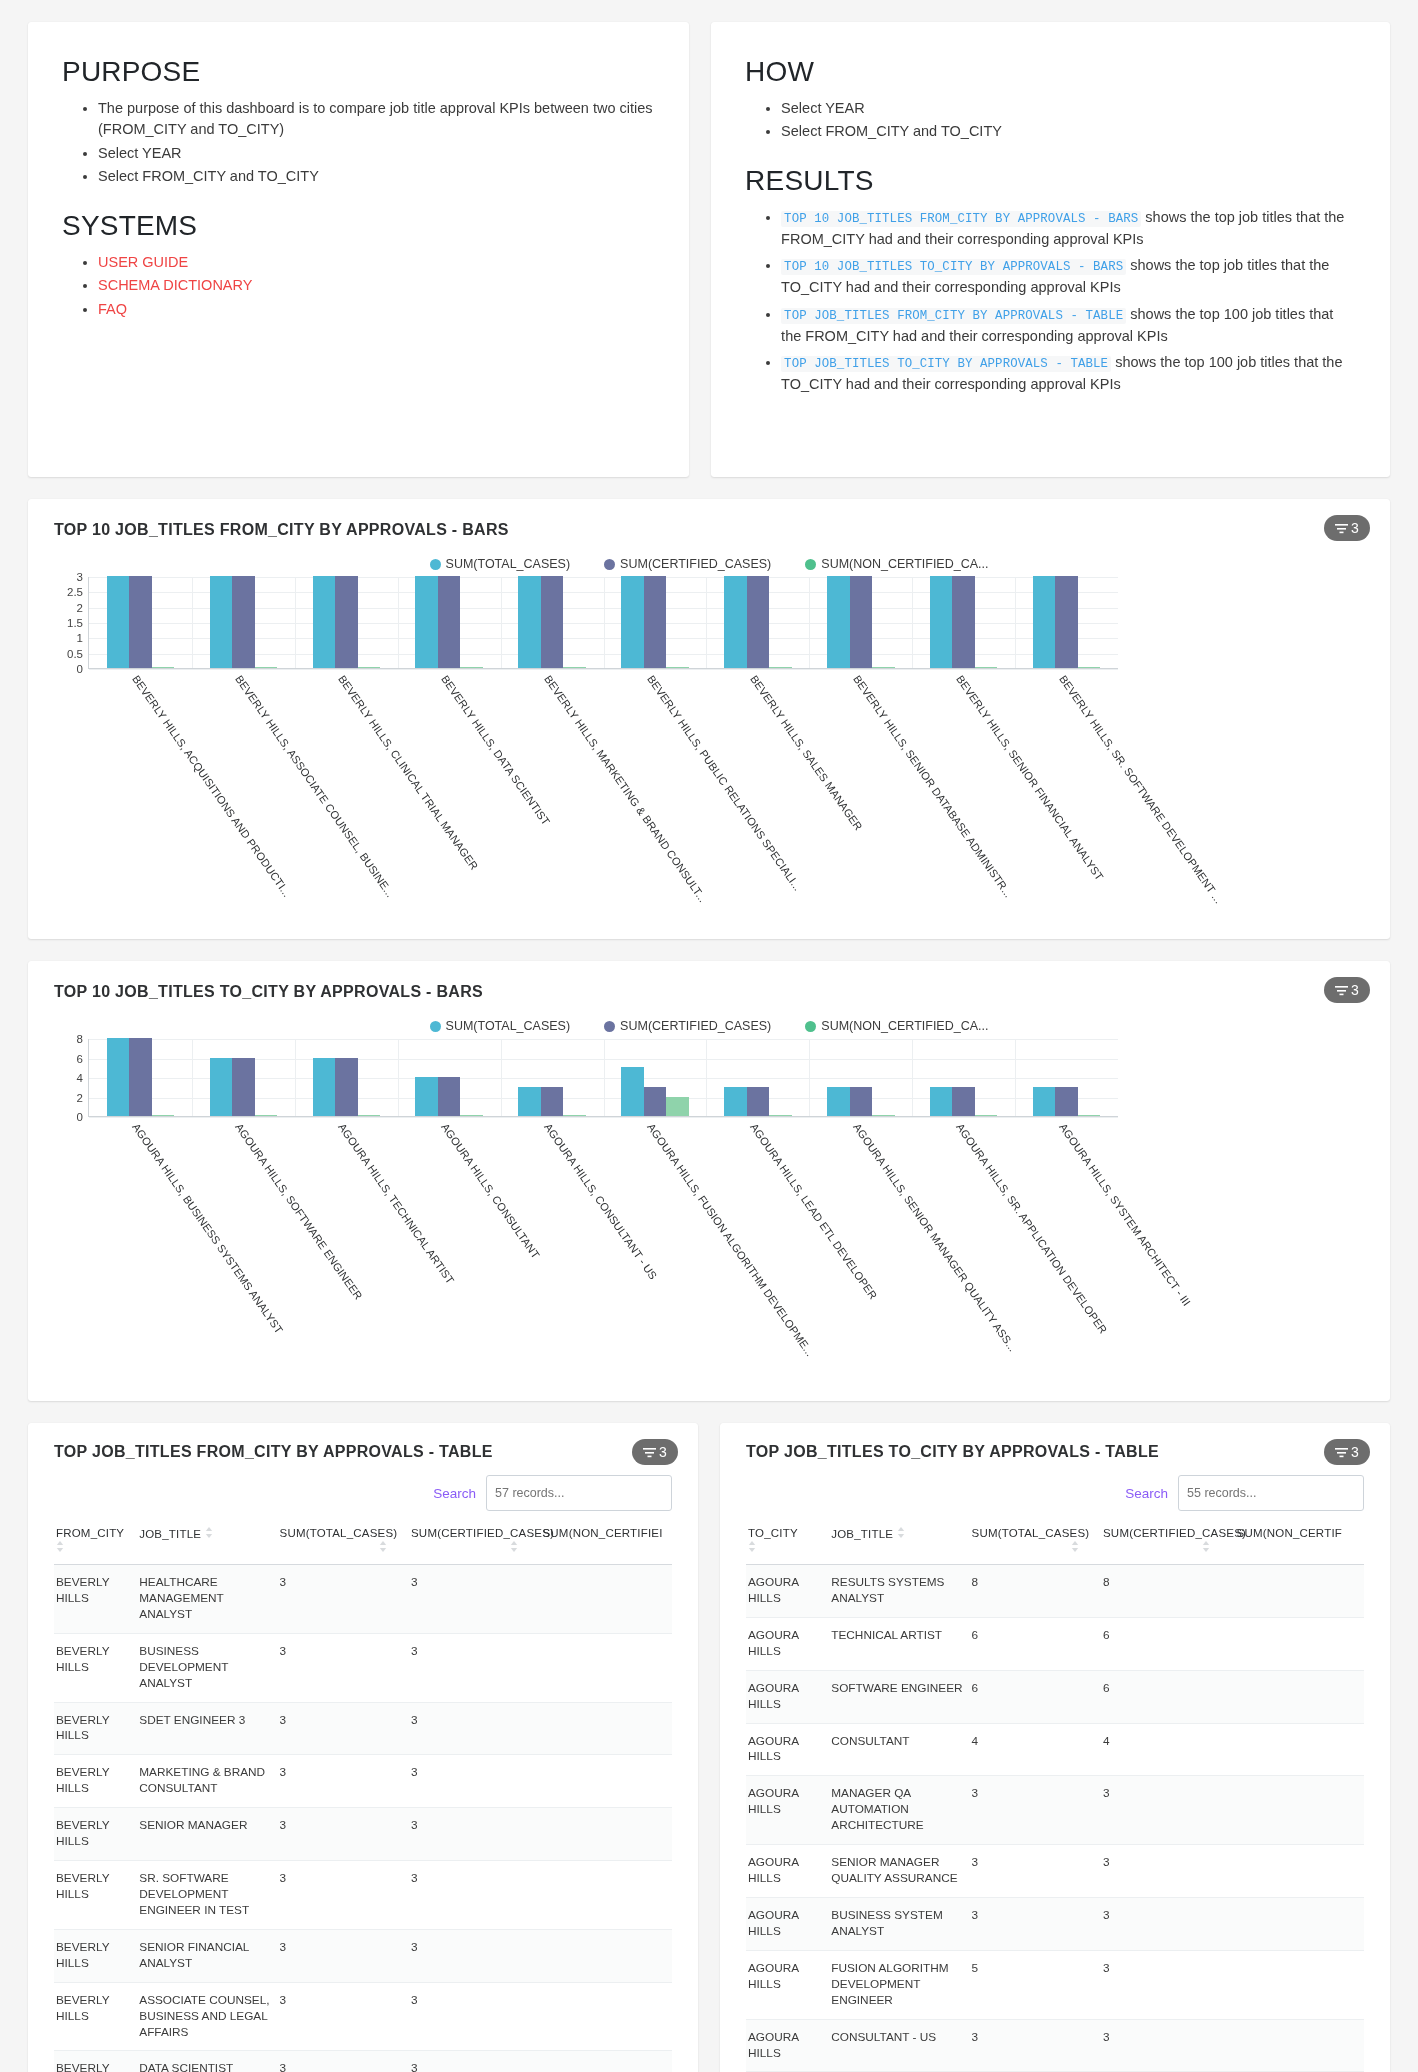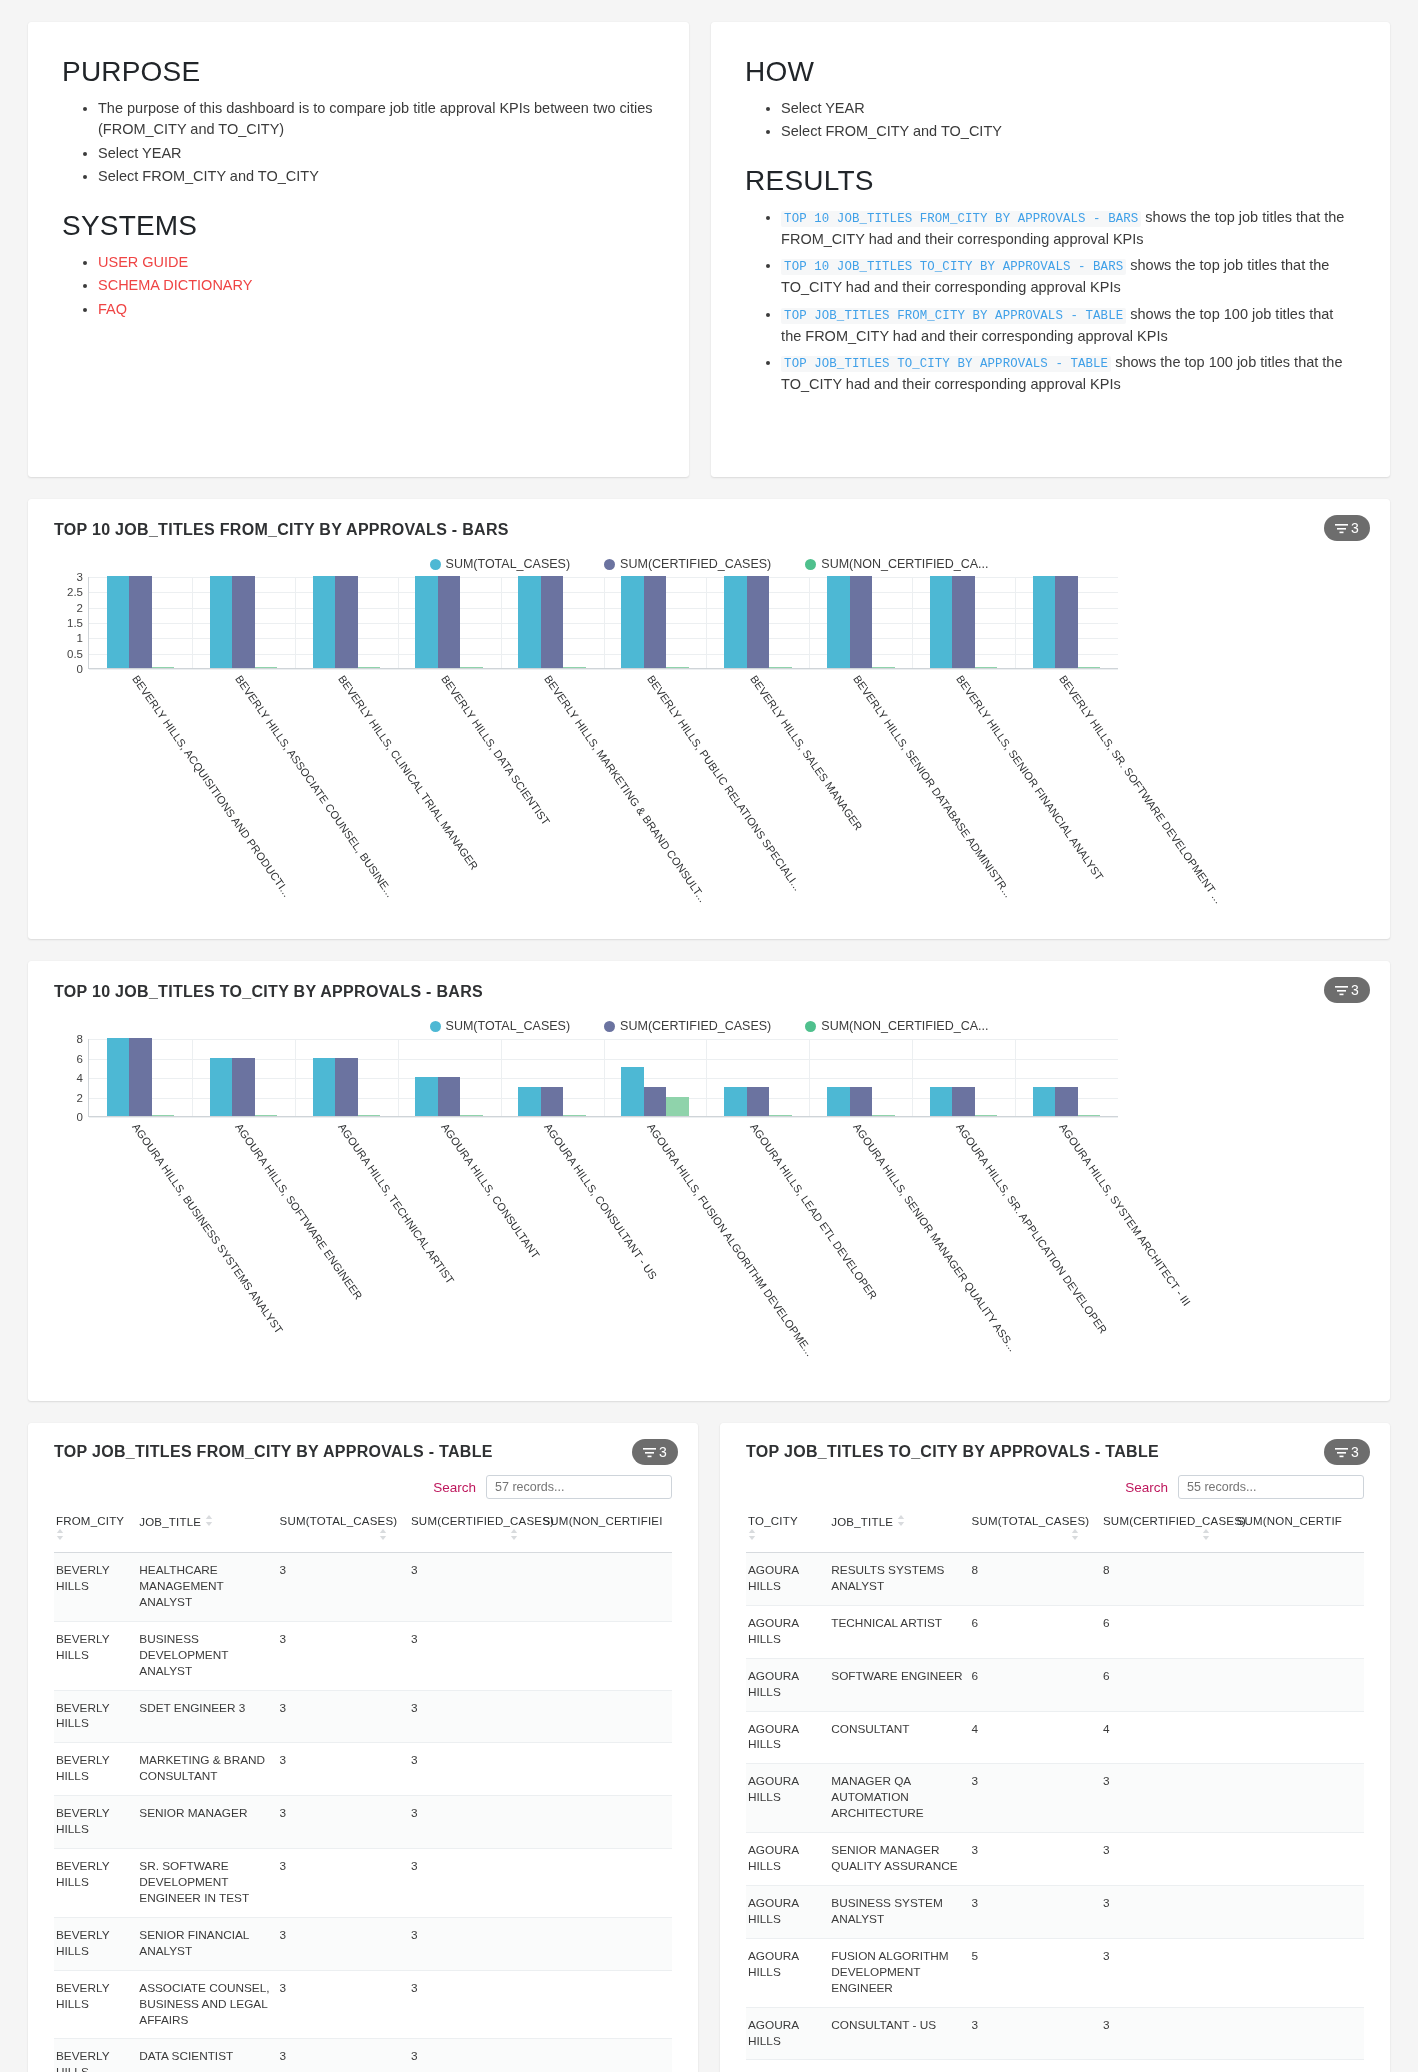--- a/index.html
+++ b/index.html
@@ -134,25 +134,25 @@
     letter-spacing:.1px;
   }
 
   
   .tables-row { display:flex; gap:22px; margin-top: 22px; padding-bottom: 0; }
   .tables-row .card { flex:1; padding: 20px 26px 0 26px; overflow:hidden; }
   .search-row {
     display:flex; justify-content:flex-end; align-items:center;
     gap:10px; margin-top: 14px; margin-bottom: 12px;
   }
-  .search-row .lbl { font-size: 13.5px; color:#be185d; }
+  .search-row .lbl { font-size: 13.5px; color:#8b5cf6; }
   .search-box {
     border:1px solid #ced4da;
     border-radius:3px;
-    height:24px;
+    height:36px;
     width: 186px;
     font-size: 12.5px;
     color:#6c757d;
     padding: 0 8px;
     display:flex;
     align-items:center;
     background:#fff;
   }
   table.dt { width: 100%; border-collapse: collapse; table-layout: fixed; }
   table.dt th {

